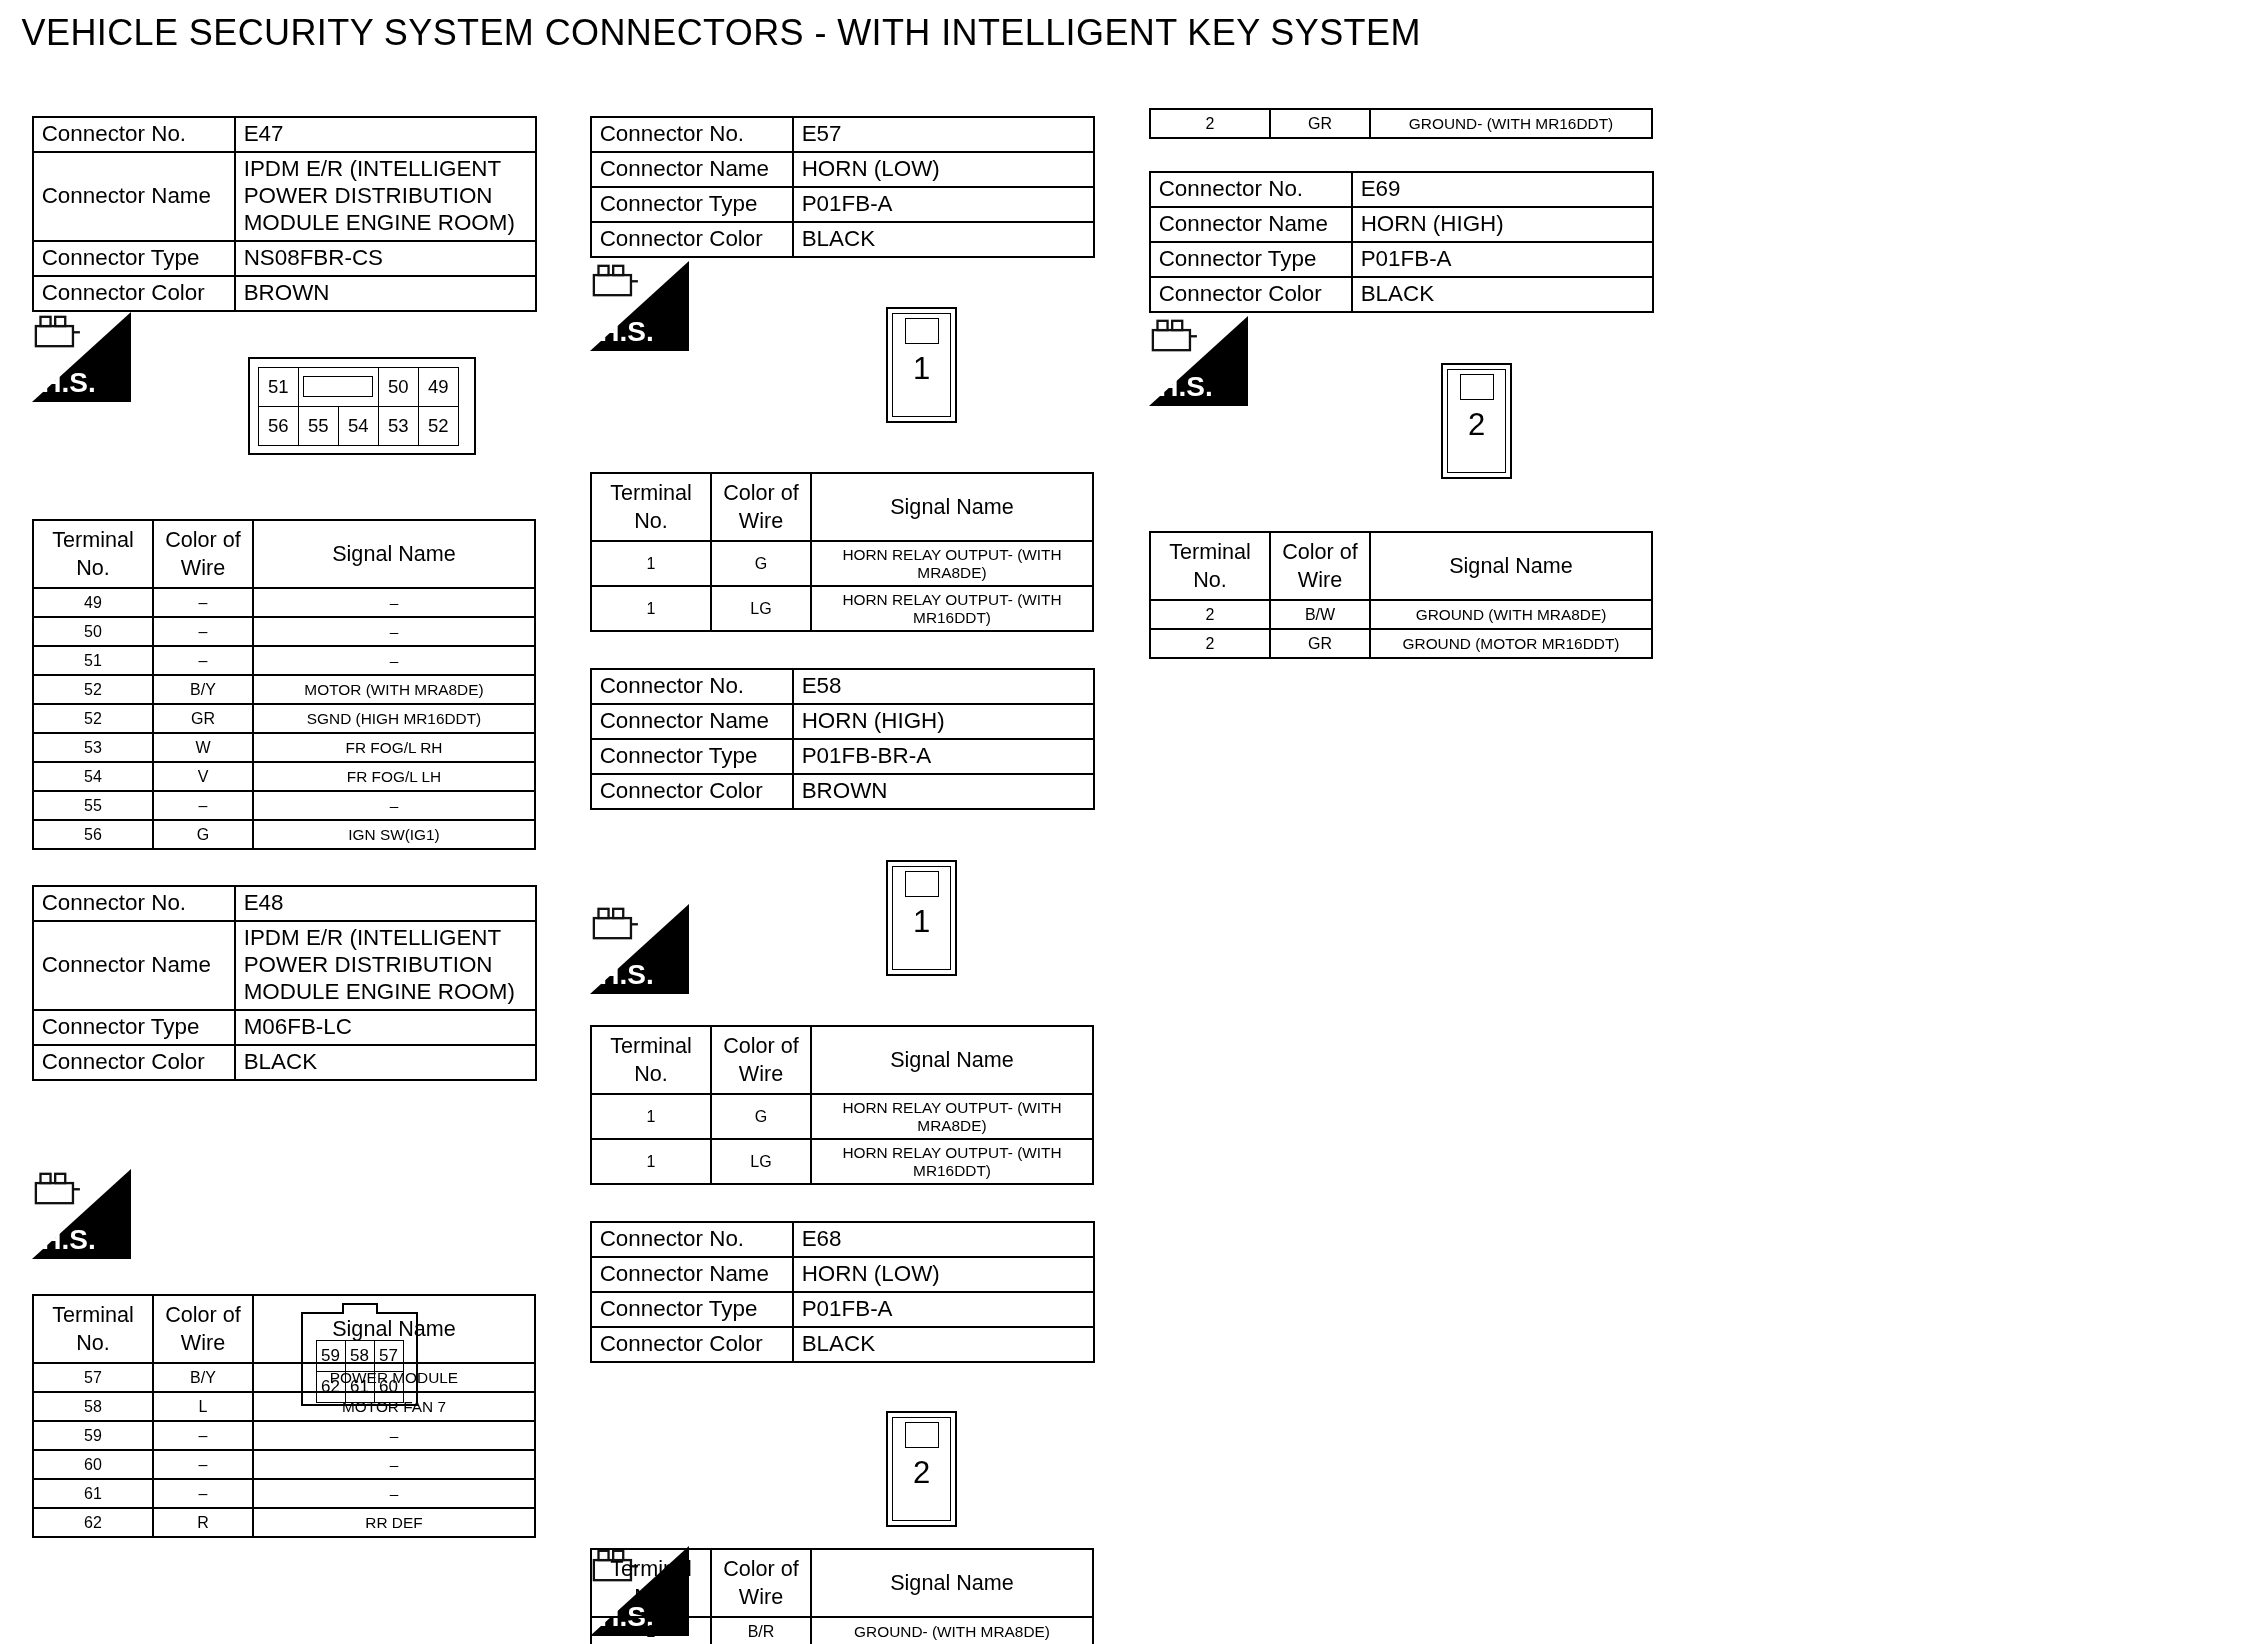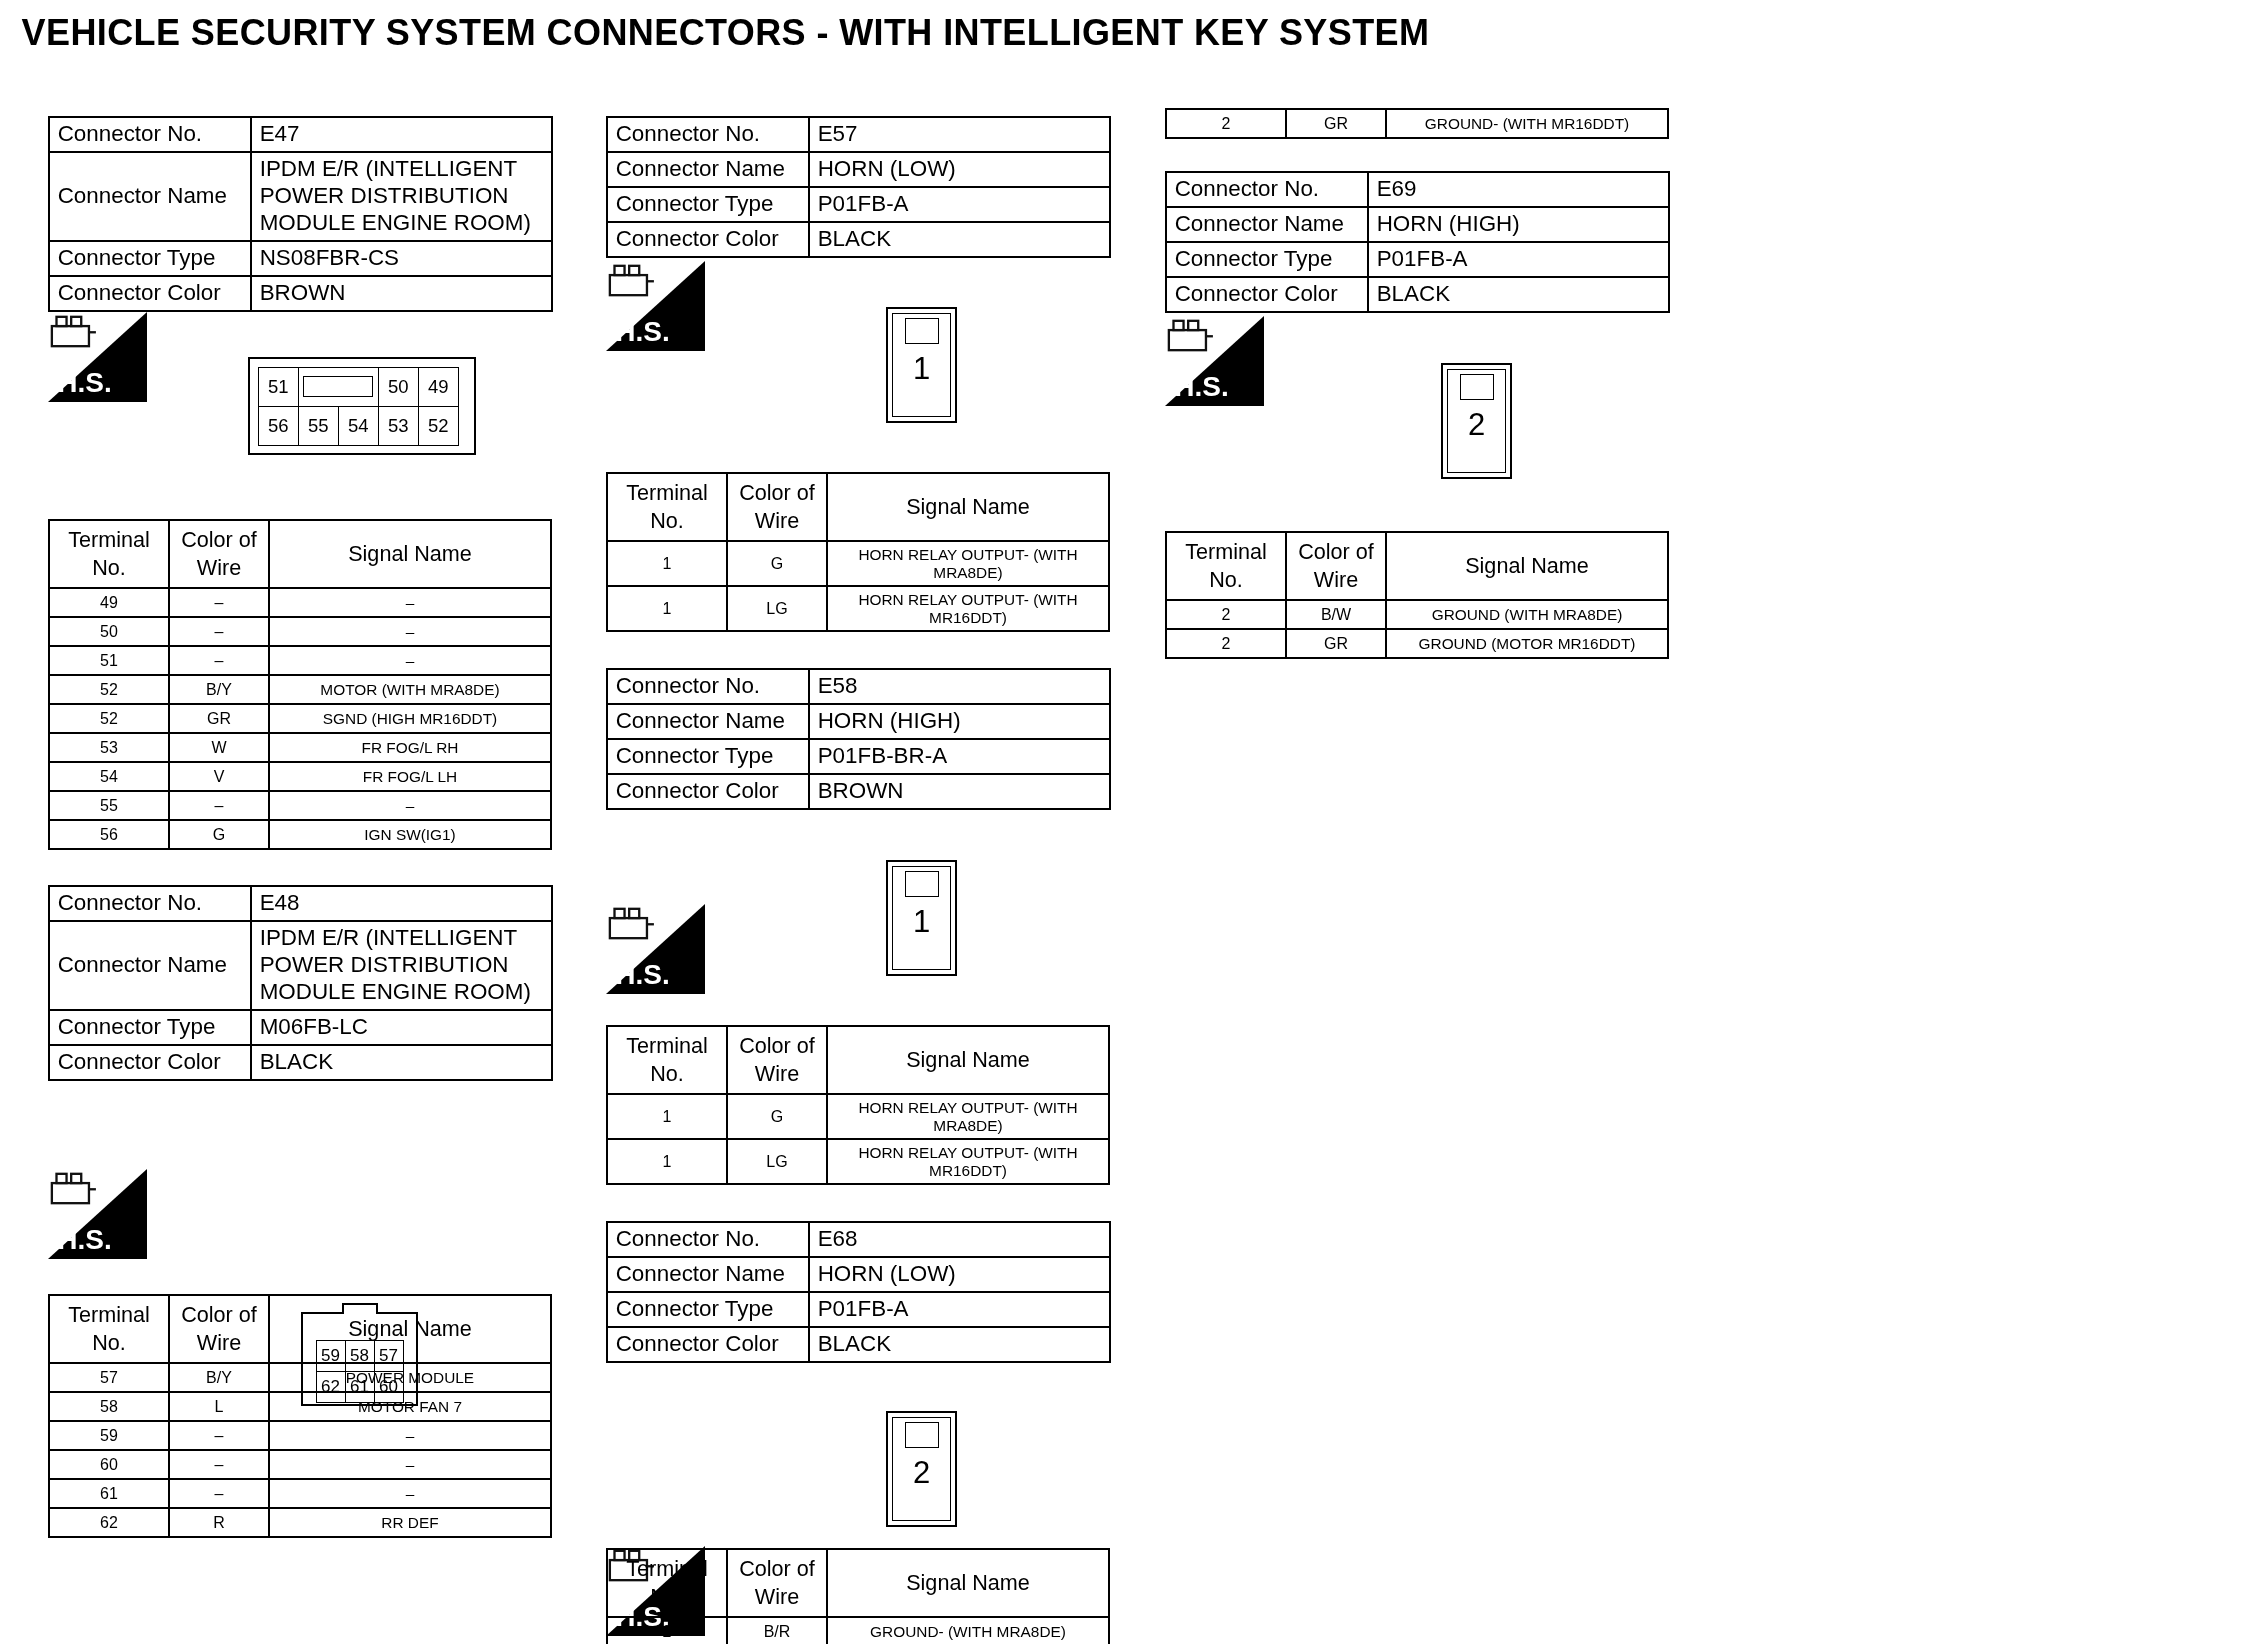--- a/index.html
+++ b/index.html
@@ -10,28 +10,28 @@
     height: 1644px;
     overflow: hidden;
     font-family: "Liberation Sans", sans-serif;
     color: #000;
   }
   .page-title {
     position: absolute;
     left: 21.6px;
     top: 12.3px;
     font-size: 36px;
-    font-weight: bold;
+    font-weight: normal;
     letter-spacing: 0.4px;
   }
   .col { position: absolute; top: 0; height: 1644px; }
   .col1 { left: 32px;   width: 505px; }
   .col2 { left: 590px;  width: 505px; }
   .col3 { left: 1149px; width: 505px; }
-  .blk { position: absolute; left: 16px; }
+  .blk { position: absolute; left: 0; }
 
   
   table { border-collapse: collapse; }
   .info { table-layout: fixed; width: 503px; }
   .info td {
     border: 2.3px solid #000;
     font-size: 22.4px;
     line-height: 1.2;
     padding: 3.1px 7.7px;
     vertical-align: middle;

